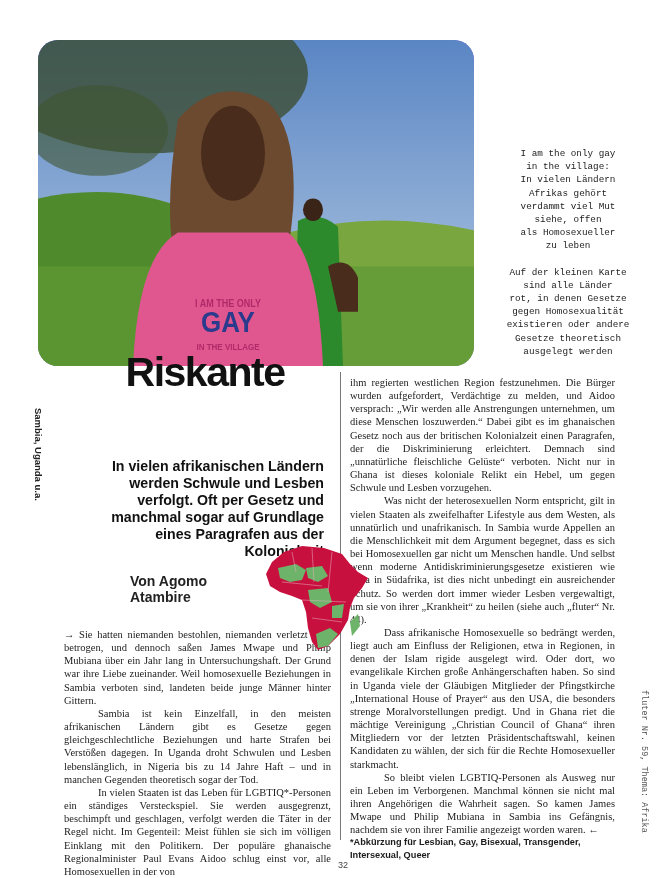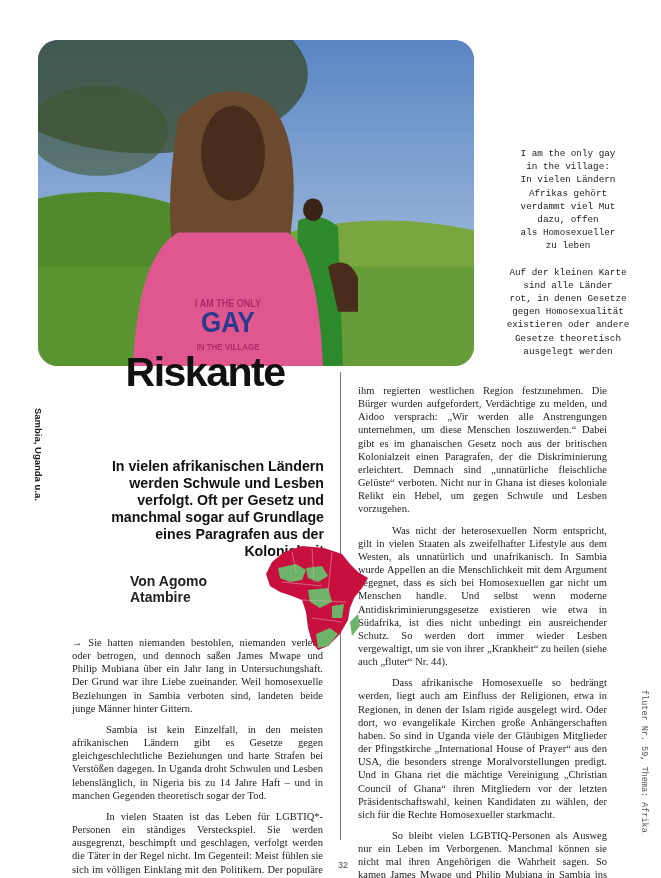--- a/index.html
+++ b/index.html
@@ -12,21 +12,21 @@
   .caption p { margin: 0 0 13px 0; }
 
   .side-label { position: absolute; left: 30px; top: 408px; transform-origin: left top; transform: rotate(90deg) translateY(-14px); font-family: "Liberation Sans", sans-serif; font-weight: bold; font-size: 9.5px; color: #222; white-space: nowrap; }
   .side-label-right { position: absolute; left: 649px; top: 690px; transform-origin: left top; transform: rotate(90deg); font-family: "Liberation Mono", monospace; font-size: 8.5px; color: #555; white-space: nowrap; }
 
   .headline { position: absolute; left: 80px; top: 348px; width: 250px; text-align: center; font-family: "Liberation Sans", sans-serif; font-weight: bold; font-size: 41px; line-height: 48px; letter-spacing: -1.5px; color: #111; margin: 0; }
   .dek { position: absolute; left: 84px; top: 458px; width: 240px; text-align: right; font-family: "Liberation Sans", sans-serif; font-weight: bold; font-size: 14.2px; line-height: 17px; color: #111; margin: 0; }
   .byline { position: absolute; left: 130px; top: 573px; width: 140px; text-align: left; font-family: "Liberation Sans", sans-serif; font-weight: bold; font-size: 14px; color: #222; }
 
   .col { position: absolute; font-size: 10.5px; line-height: 13.15px; text-align: justify; hyphens: auto; color: #1c1c1c; }
-  .col p { margin: 8px; }
+  .col p { margin: 0; }
   .col p.indent { text-indent: 34px; }
   .col-left { left: 64px; top: 628px; width: 267px; }
   .col-right { left: 350px; top: 376px; width: 265px; }
   .divider { position: absolute; left: 340px; top: 372px; width: 1px; height: 468px; background: #777; }
 
   .footnote { font-family: "Liberation Sans", sans-serif; font-weight: bold; font-size: 9.2px; line-height: 13px; margin-top: 2px; text-align: left; }
 
   .map { position: absolute; left: 262px; top: 542px; width: 112px; height: 112px; }
   .map svg { width: 100%; height: 100%; display: block; }
 
@@ -61,21 +61,21 @@
   </svg>
 </div>
 
 <div class="caption">
   <p>
     <span>I am the only gay</span><br>
     <span>in the village:</span><br>
     <span>In vielen Ländern</span><br>
     <span>Afrikas gehört</span><br>
     <span>verdammt viel Mut</span><br>
-    <span>dazu, offen</span><br>
+    <span>siehe, offen</span><br>
     <span>als Homosexueller</span><br>
     <span>zu leben</span>
   </p>
   <p>
     <span>Auf der kleinen Karte</span><br>
     <span>sind alle Länder</span><br>
     <span>rot, in denen Gesetze</span><br>
     <span>gegen Homosexualität</span><br>
     <span>existieren oder andere</span><br>
     <span>Gesetze theoretisch</span><br>

